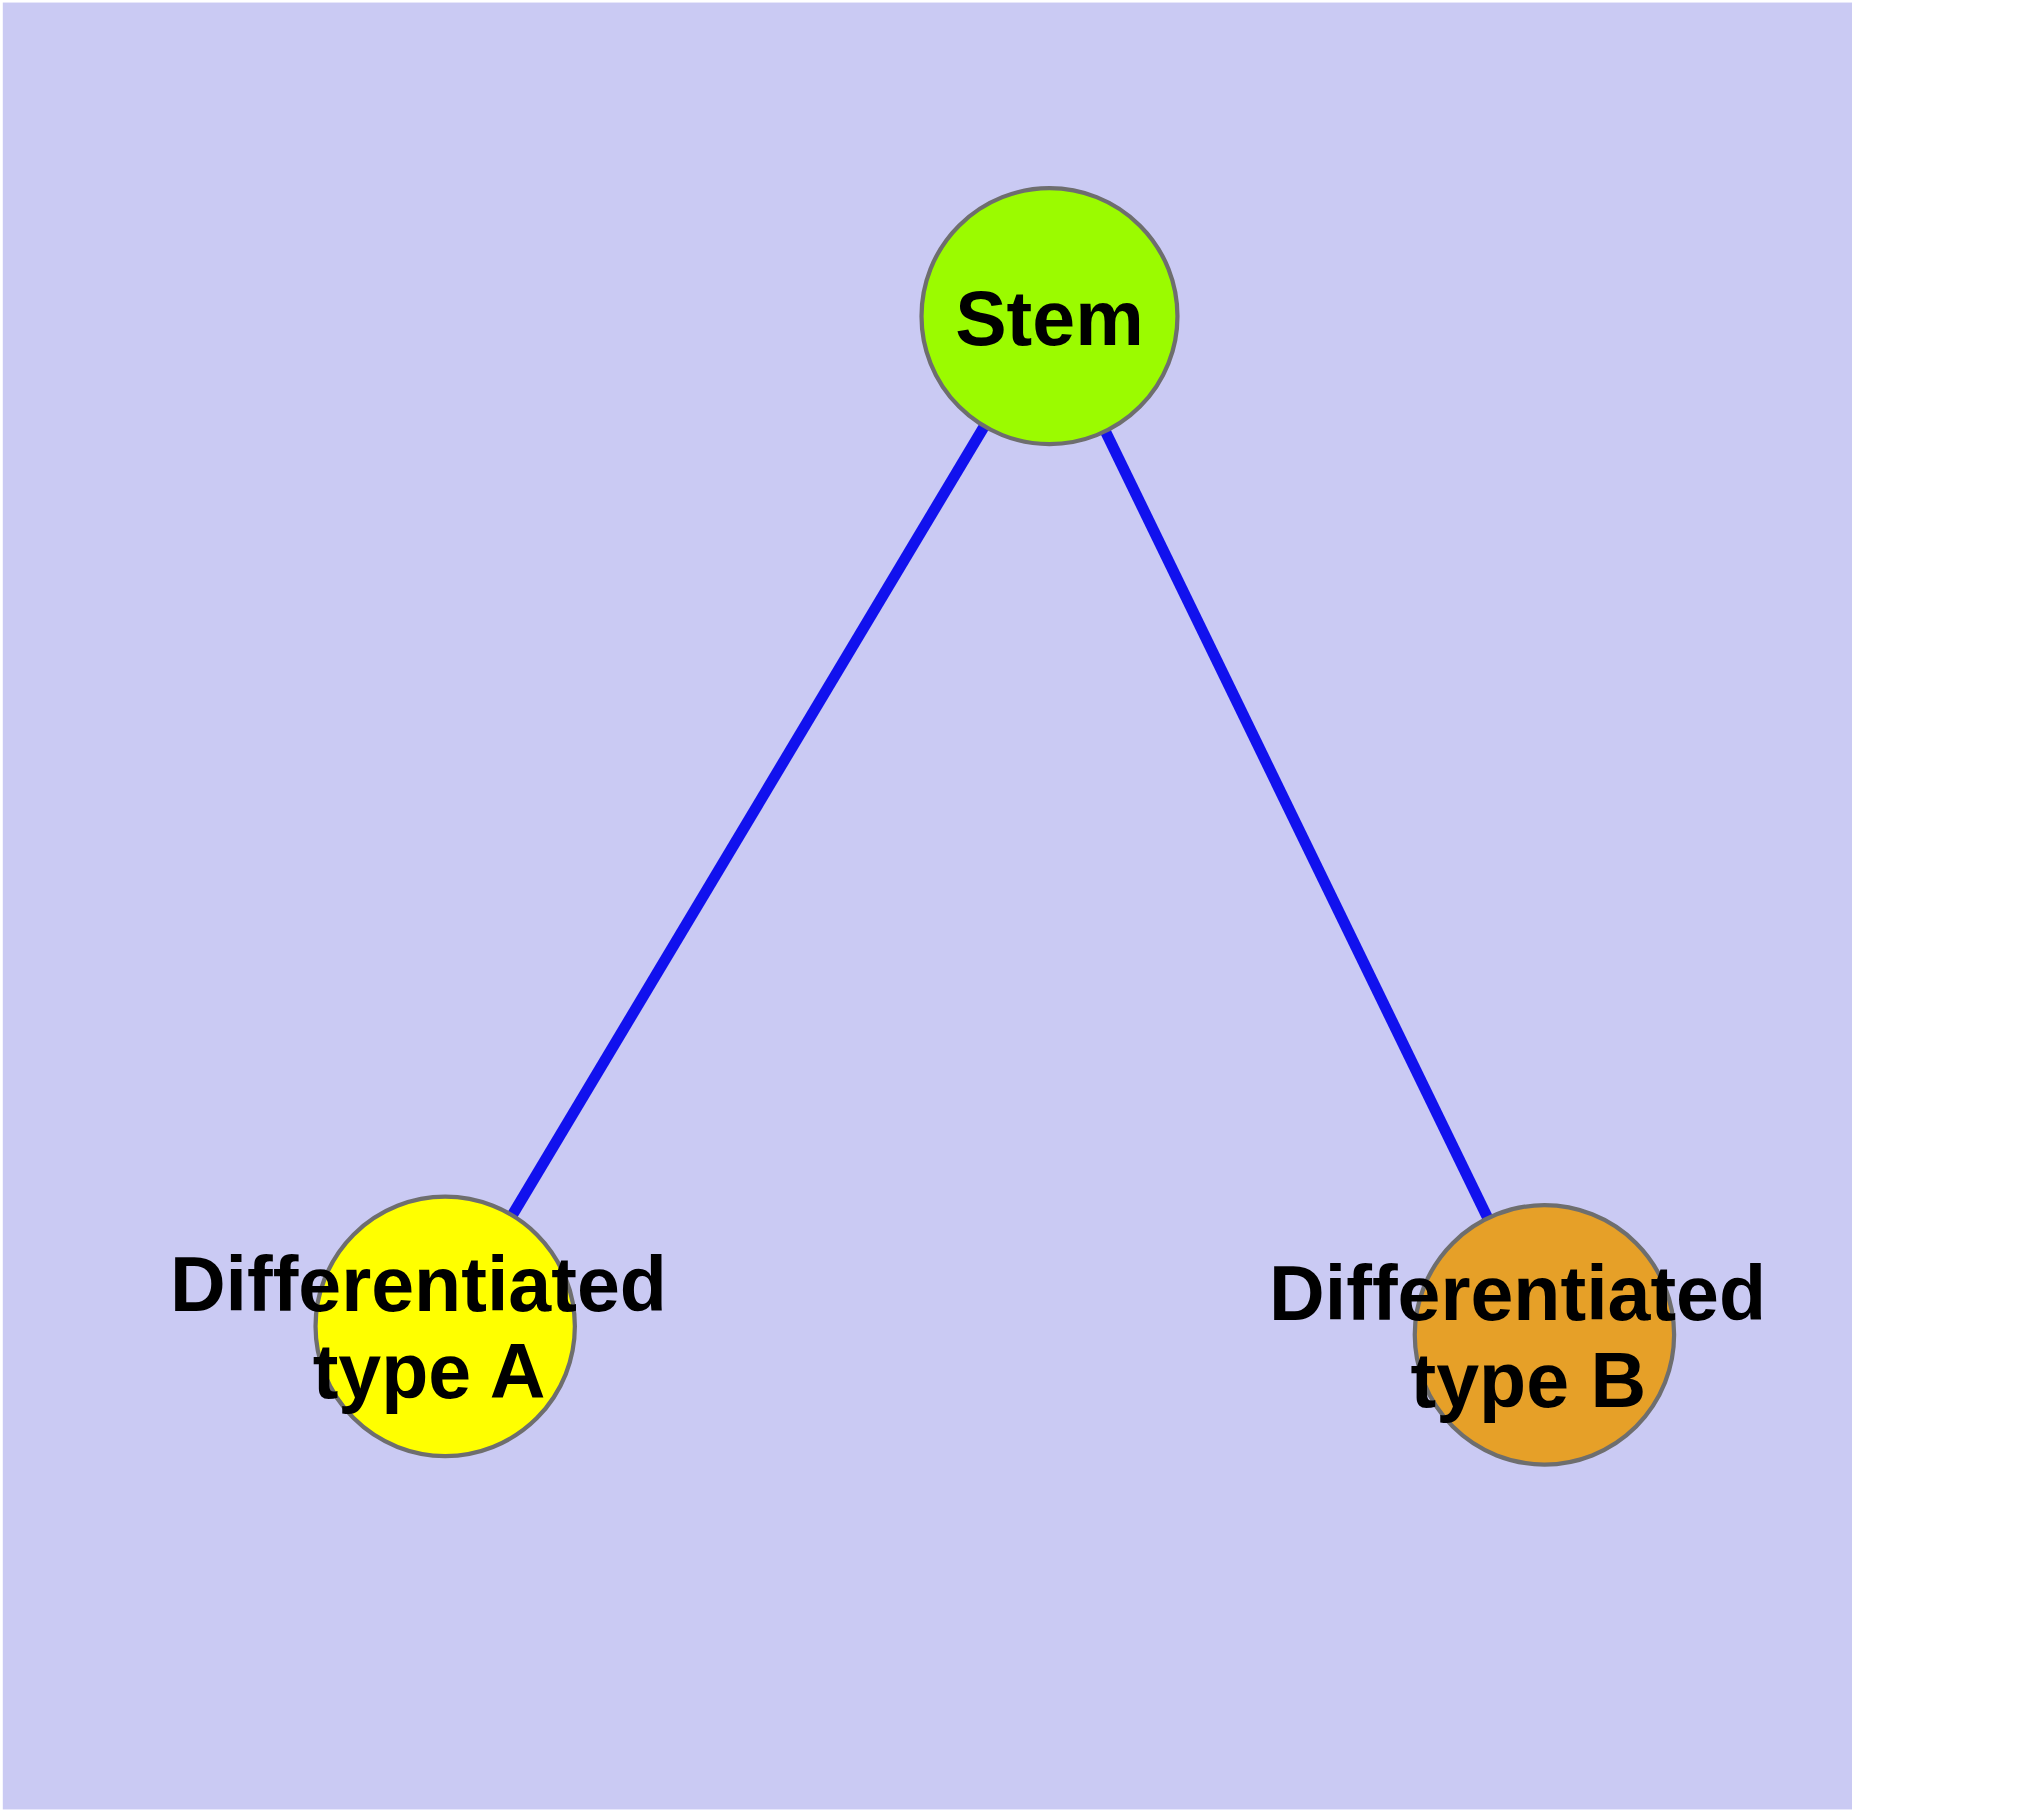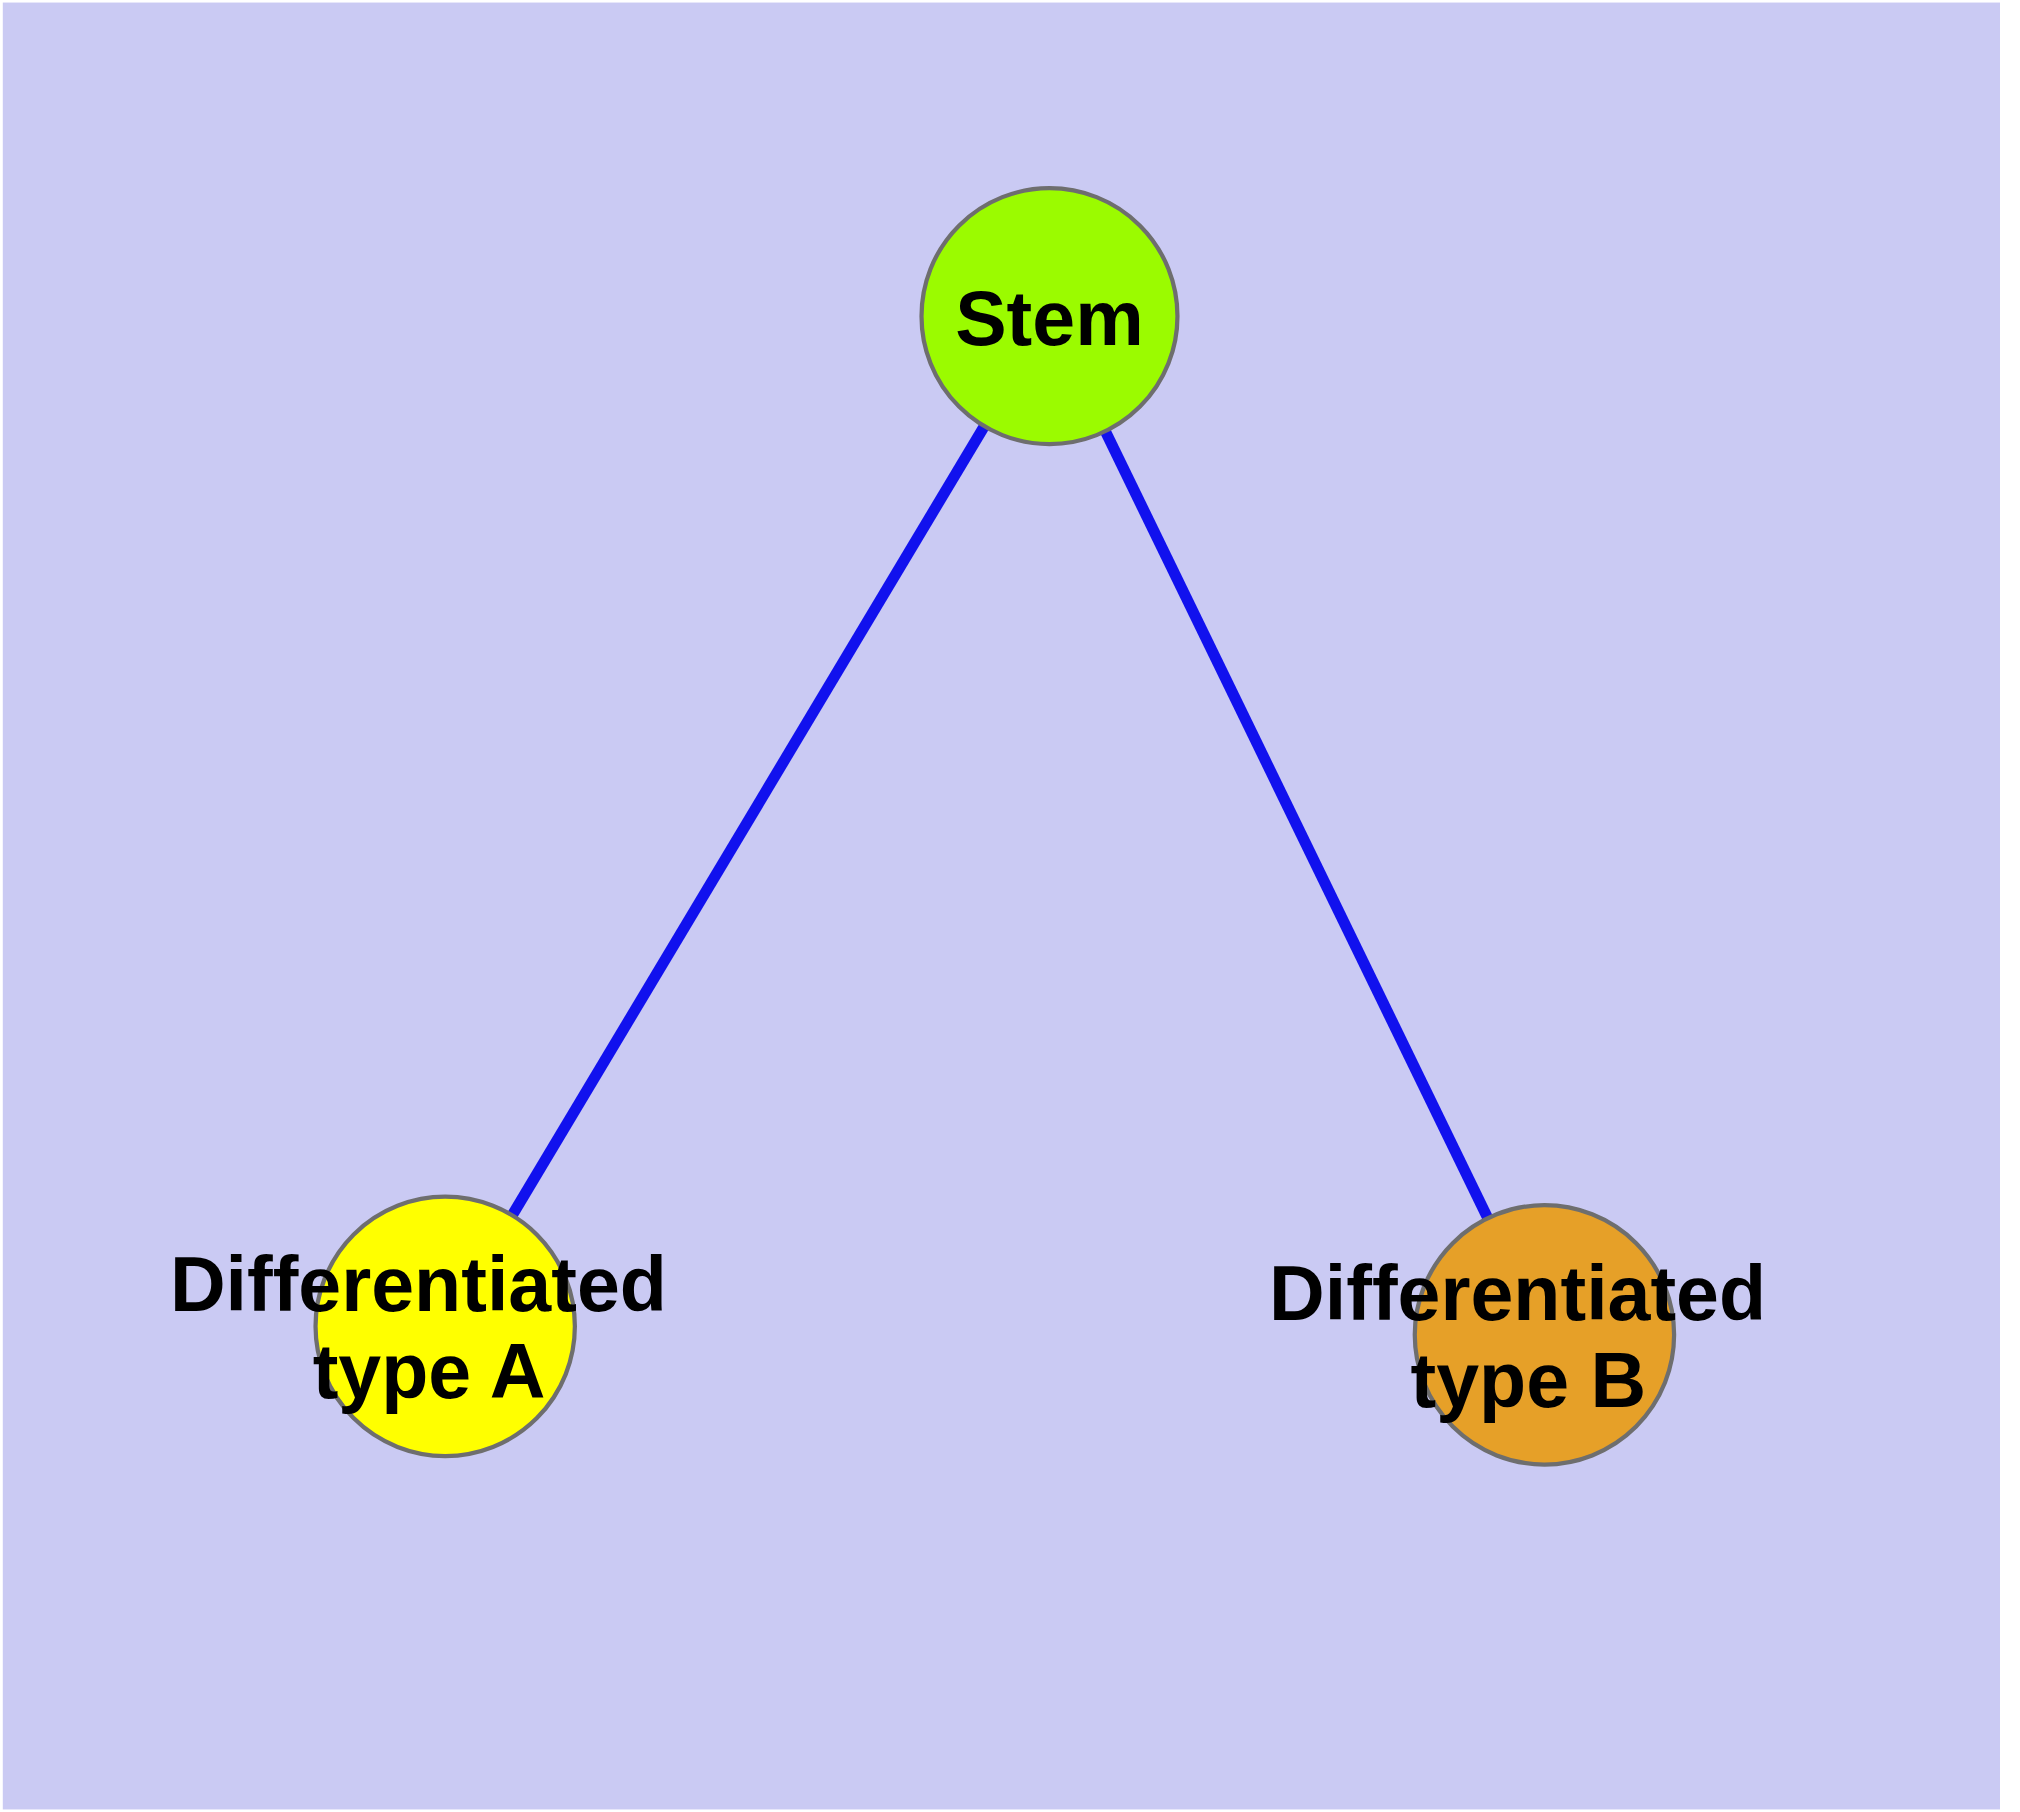--- a/index.html
+++ b/index.html
@@ -2,21 +2,21 @@
 <html style="font-size:13.6px"><head>
 <meta charset="utf-8">
 <style>
   html, body {
     margin: 0;
     padding: 0;
     background: #FFFFFF;
   }
   .frame {
     position: relative;
-    width: 2000px;
+    width: 1852px;
     height: 1812px;
     background: #FFFFFF;
     overflow: hidden;
   }
   .graph-svg {
     position: absolute;
     top: 0;
     left: 0;
     display: block;
   }

